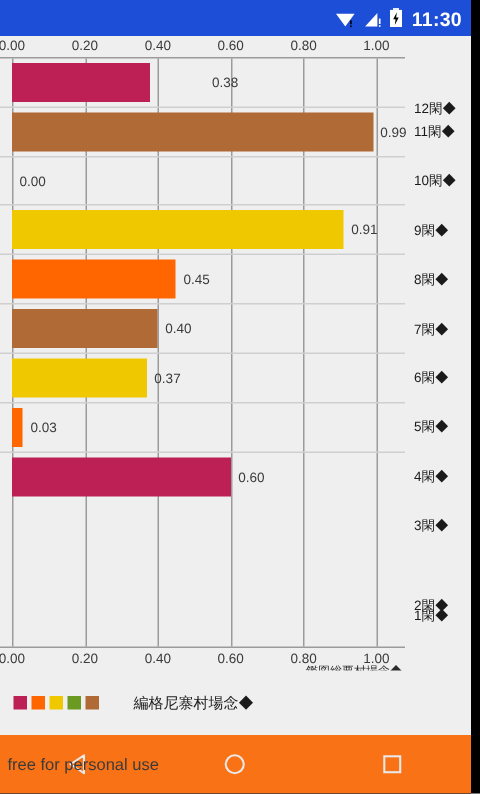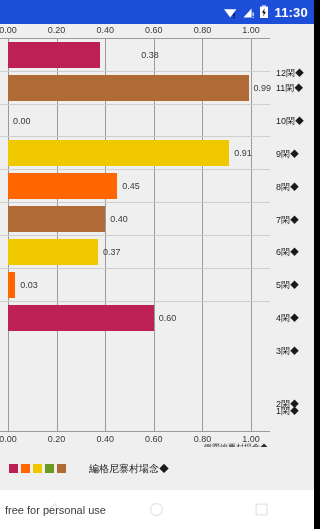--- a/index.html
+++ b/index.html
@@ -168,21 +168,21 @@
     margin-left: 23px;
     font-size: 10px;
     color: #1a1a1a;
     white-space: nowrap;
   }
 
   
   .nav-bar {
     position: relative;
     height: 39px;
-    background: #ffffff;
+    background: #f97316;
     display: flex;
     align-items: center;
     justify-content: space-around;
   }
   .nav-btn {
     width: 48px;
     height: 39px;
     display: flex;
     align-items: center;
     justify-content: center;

